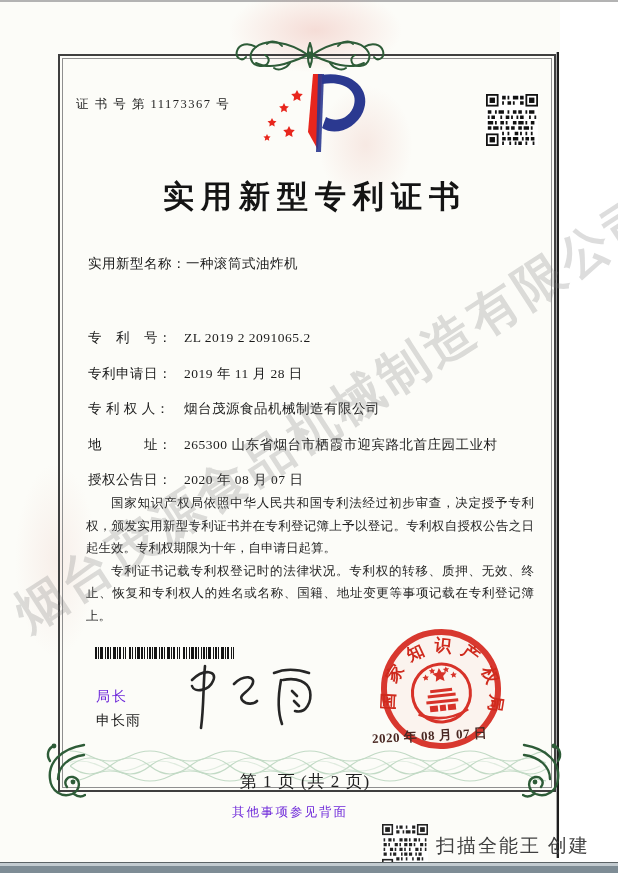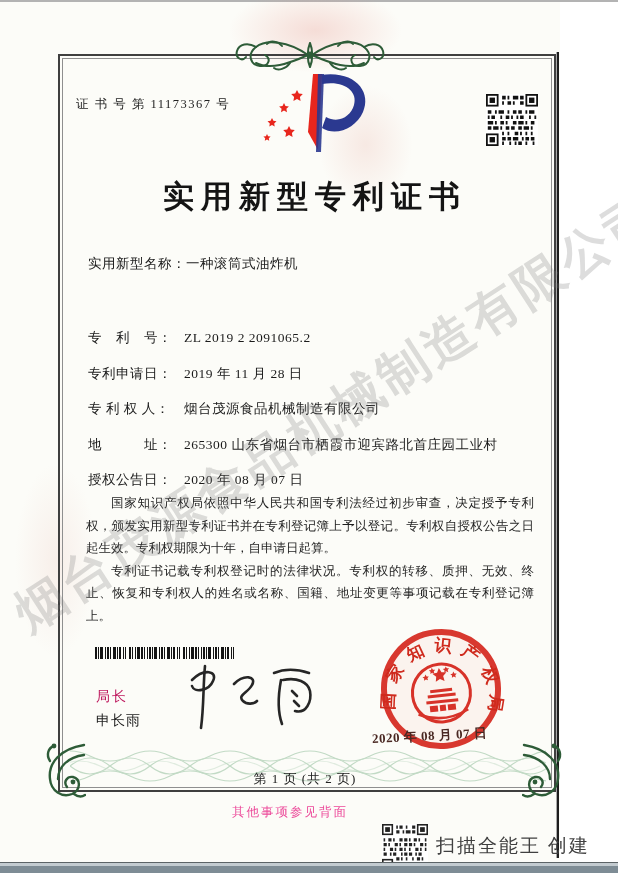--- a/index.html
+++ b/index.html
@@ -24,35 +24,35 @@
   .title{position:absolute;left:58px;top:176px;width:514px;text-align:center;
     font-size:31px;font-weight:bold;letter-spacing:7px;color:#141414;}
   .row{position:absolute;left:88px;font-size:13.5px;color:#1b1b1b;white-space:nowrap;letter-spacing:0.5px;}
   .row .lbl{display:inline-block;min-width:96px;}
   .r0{top:255px}.r1{top:292px}.r2{top:329px}.r3{top:365px}.r4{top:400px}.r5{top:436px}
   .rg1{top:471px}.rg2{top:471px;left:302px;}
   .paras{position:absolute;left:86px;top:492px;width:448px;font-size:12.5px;line-height:1.8;
     color:#1f1f1f;text-align:justify;}
   .paras p{margin:0;text-indent:2em;}
   .barcode{position:absolute;left:95px;top:647px;}
-  .director-title{position:absolute;left:96px;top:688px;font-size:14px;color:#be185d;letter-spacing:2px;}
+  .director-title{position:absolute;left:96px;top:688px;font-size:14px;color:#6d28d9;letter-spacing:2px;}
   .director-name{position:absolute;left:96px;top:712px;font-size:14px;color:#1b1b1b;letter-spacing:1px;}
   .signature{position:absolute;left:182px;top:660px;}
   .seal{position:absolute;left:368px;top:616px;transform:rotate(-6deg);}
   .seal-date{position:absolute;left:372px;top:727px;font-size:13px;font-weight:bold;color:#4a2823;
     letter-spacing:0.5px;transform:rotate(-3deg);}
   .guilloche{position:absolute;left:70px;top:744px;}
   .corner-orn{position:absolute;}
   .corner-l{left:40px;top:741px;}
   .corner-r{left:522px;top:741px;transform:scaleX(-1);}
   .top-orn{position:absolute;left:220px;top:33px;}
   .page-number{position:absolute;left:58px;top:770px;width:494px;text-align:center;
-    font-size:13px;color:#222;letter-spacing:1px;}
+    font-size:17px;color:#222;letter-spacing:1px;}
   .reverse-note{position:absolute;left:0px;top:804px;width:580px;text-align:center;
-    font-size:12.5px;color:#ec4899;letter-spacing:2px;}
+    font-size:12.5px;color:#6d28d9;letter-spacing:2px;}
   .scan-qr{position:absolute;left:382px;top:824px;}
   .scan-brand{position:absolute;left:436px;top:833px;font-size:19px;color:#404040;letter-spacing:2px;
     font-family:Liberation Serif, serif;}
   .watermark{position:absolute;left:20px;top:585px;transform-origin:0 50%;transform:rotate(-33deg);
     font-size:50px;letter-spacing:4px;color:rgba(122,122,122,0.26);white-space:nowrap;font-weight:bold;pointer-events:none;}
 </style>
 </head>
 <body>
 
 <div id="page">

